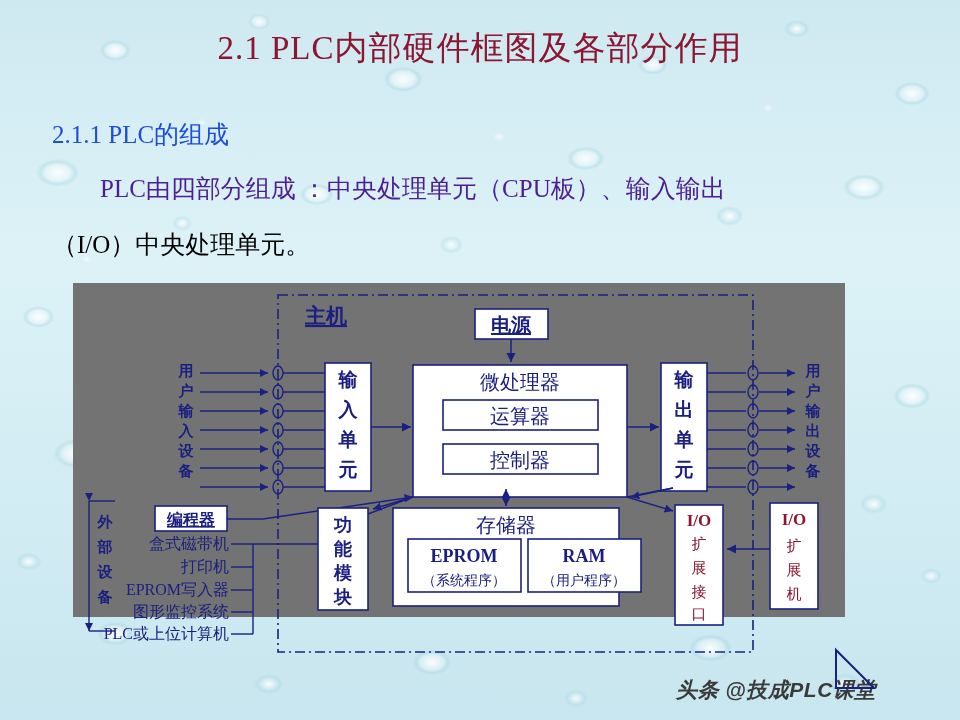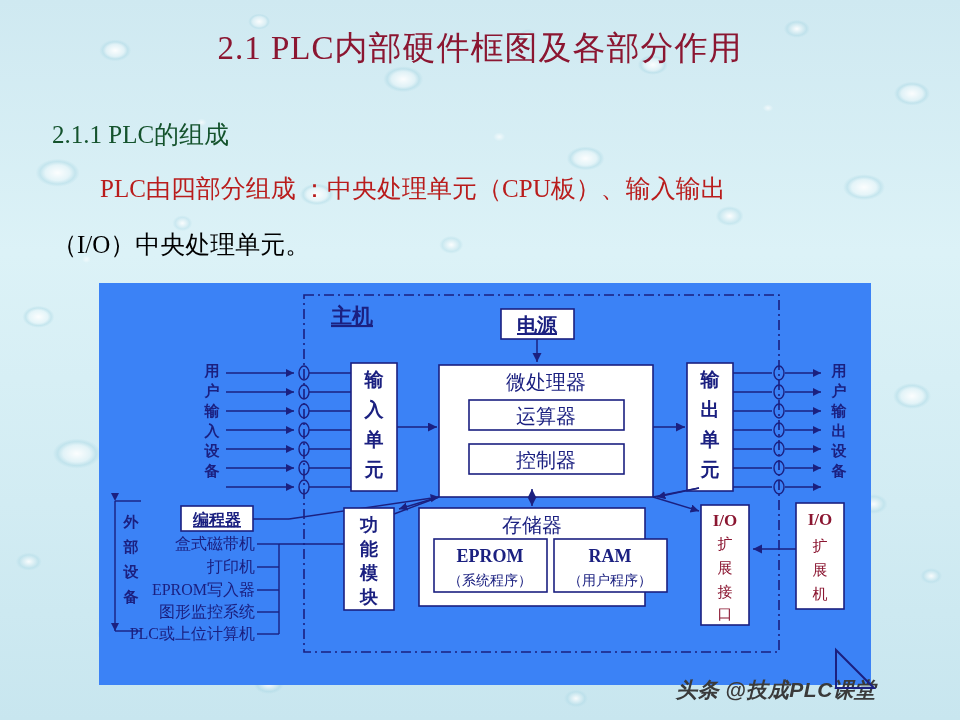--- a/index.html
+++ b/index.html
@@ -59,36 +59,35 @@
   }
 
   
   #title{
     position:absolute;left:0;top:26px;width:960px;text-align:center;
     font-size:33px;font-weight:400;color:#8b1631;letter-spacing:1px;
     white-space:nowrap;
   }
   #subtitle{
     position:absolute;left:52px;top:118px;
-    font-size:25px;color:#14532d;font-weight:400;white-space:nowrap;
+    font-size:25px;color:#1d4ed8;font-weight:400;white-space:nowrap;
   }
   #body-line-1{
     position:absolute;left:100px;top:172px;
-    font-size:25px;color:#b91c1c;white-space:nowrap;
+    font-size:25px;color:#4c1d95;white-space:nowrap;
   }
   #body-line-2{
     position:absolute;left:52px;top:228px;
     font-size:25px;color:#000;white-space:nowrap;
   }
 
   
   #diagram{
-    position:absolute;left:73px;top:283px;width:772px;height:402px;
-    background:#3b82f6;
-    margin-left:26px;
+    position:absolute;left:73px;top:283px;width:772px;height:334px;
+    background:#737373;
   }
   #diagram svg{display:block;}
 
   .d-txt{font-family:"Liberation Serif","DejaVu Serif",serif;fill:#1b2080;}
   .d-red{fill:#8b1631;}
 
   
   #watermark{
     position:absolute;left:676px;top:676px;
     font-family:"Liberation Sans","DejaVu Sans",sans-serif;

